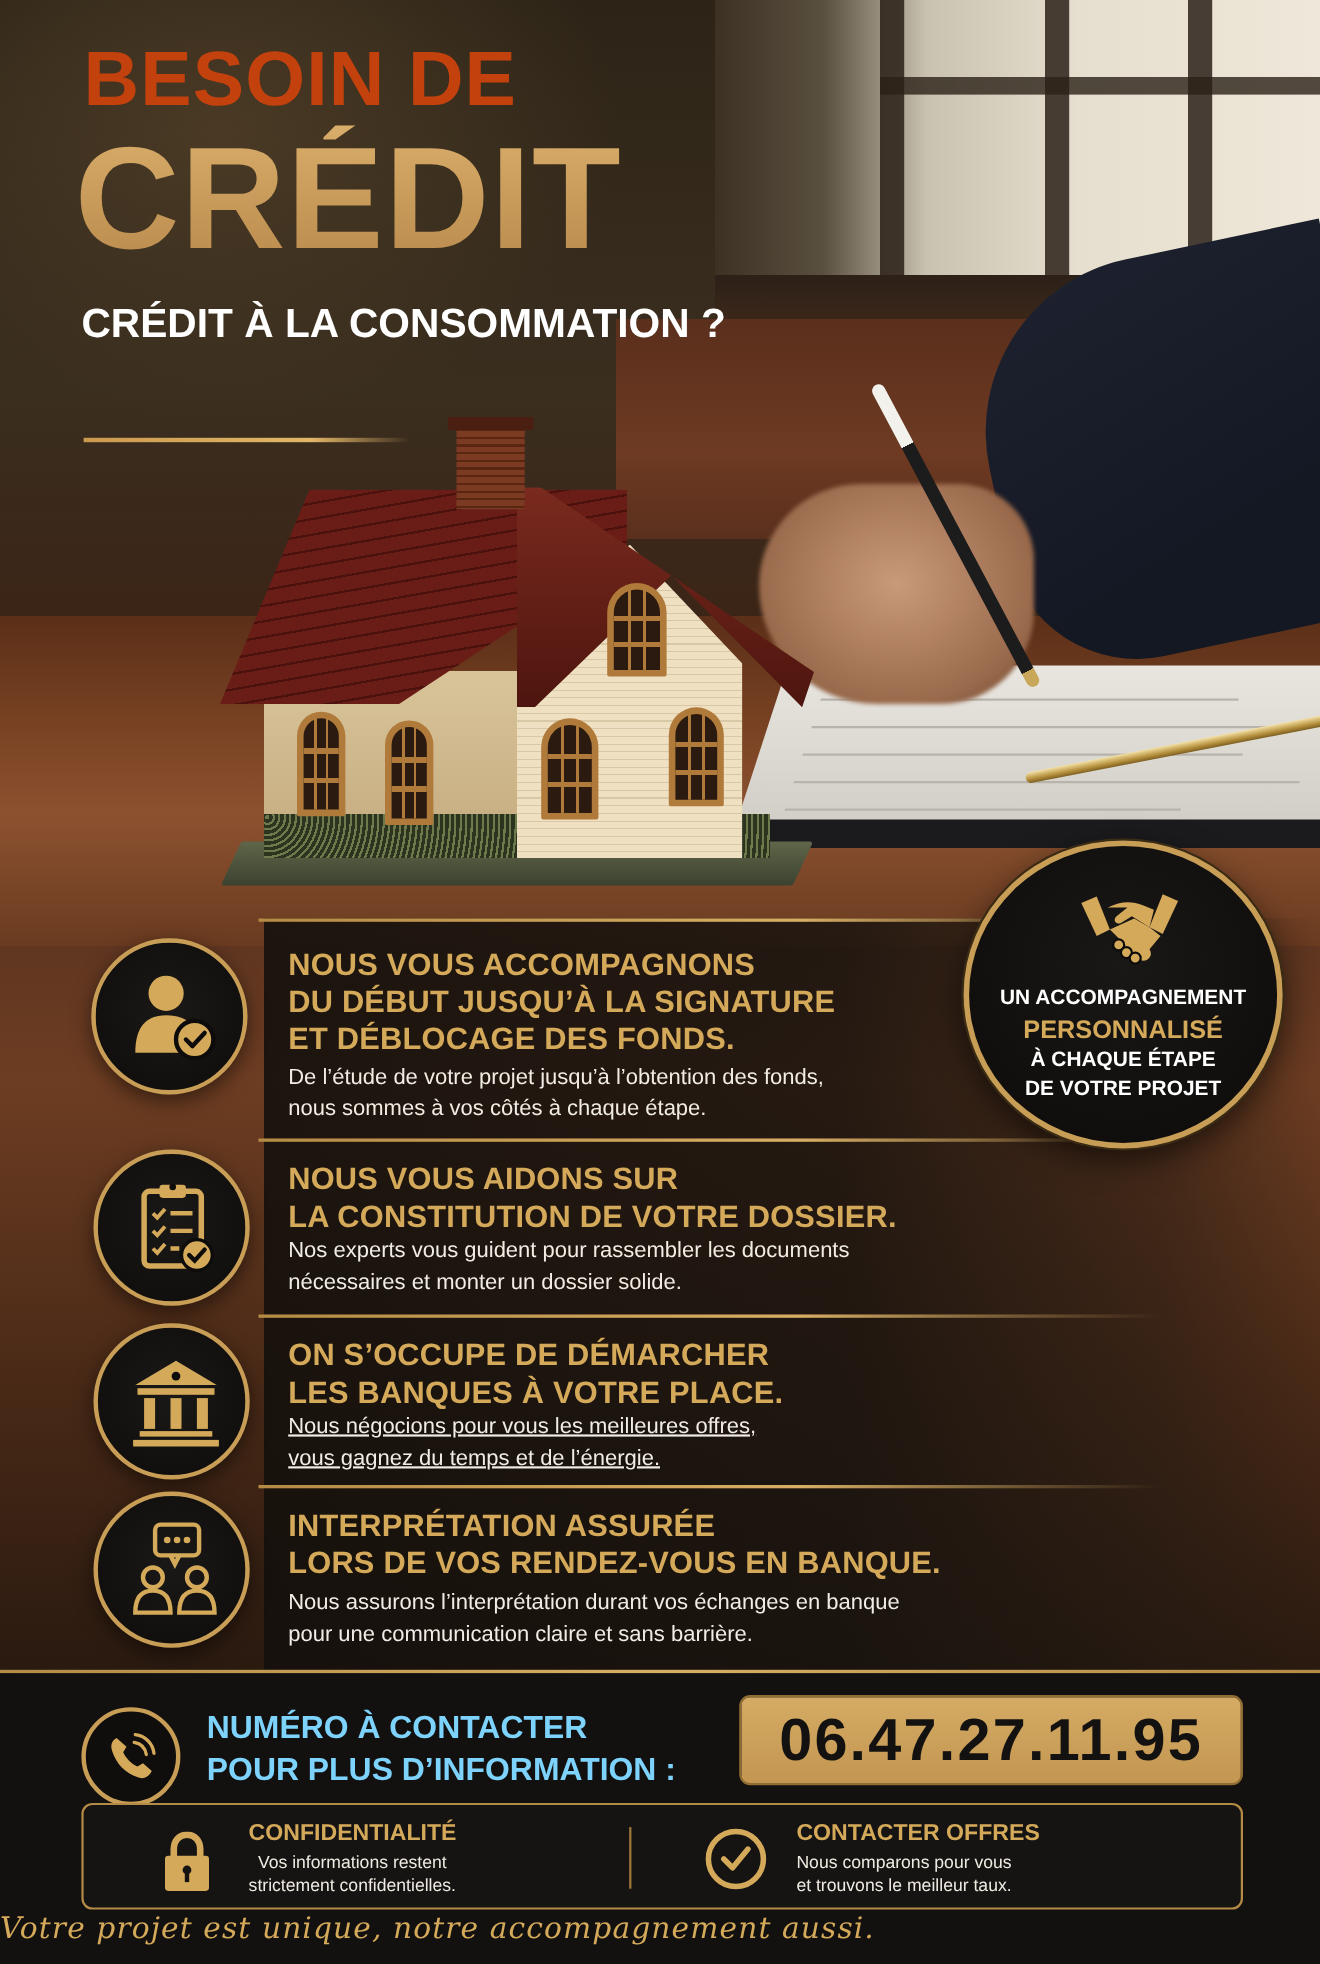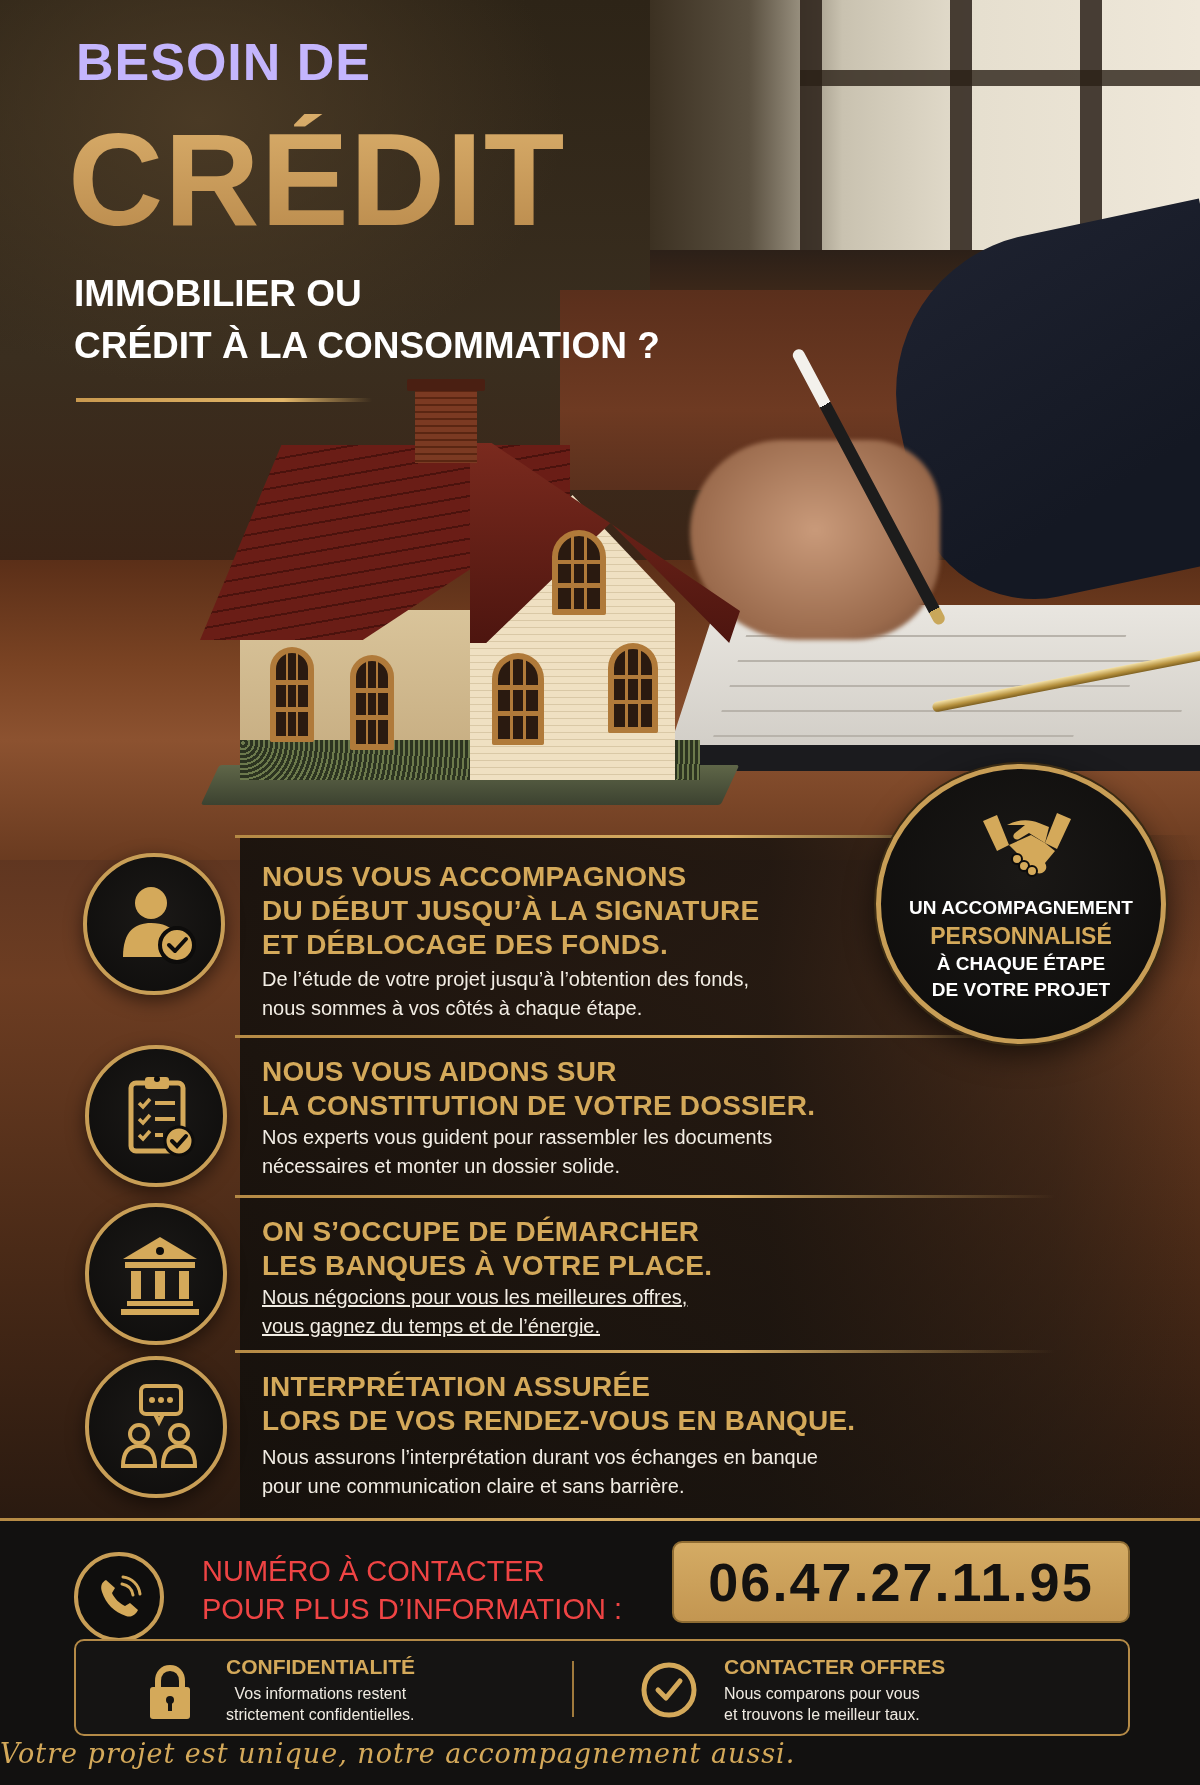--- a/index.html
+++ b/index.html
@@ -50,21 +50,21 @@
     background: linear-gradient(#7a2a1e, #4d150f);
     clip-path: polygon(0 0, 8% 0, 100% 84%, 96% 100%, 52% 40%, 6% 100%, 0 100%); }
   .house .chimney { position: absolute; left: 215px; top: 0; width: 62px; height: 78px;
     background: repeating-linear-gradient(180deg, #7b3a22 0 5px, #5a2612 5px 7px); }
   .house .chimney::before { content: ""; position: absolute; left: -8px; top: -6px; width: 78px; height: 12px; background: #4a1f12; border-radius: 2px; }
   .win { position: absolute; border: 6px solid #b07a3a; border-radius: 30px 30px 2px 2px;
     background:
       linear-gradient(90deg, transparent 30%, #b07a3a 30% 37%, transparent 37% 63%, #b07a3a 63% 70%, transparent 70%),
       linear-gradient(180deg, transparent 33%, #b07a3a 33% 39%, transparent 39% 65%, #b07a3a 65% 71%, transparent 71%),
       #2a1a10; }
-  .title-1 { position: absolute; left: 76px; top: 36px; font-size: 52px; font-weight: 700; color: #c4b5fd; letter-spacing: 1px; line-height: 1; }
+  .title-1 { position: absolute; left: 76px; top: 36px; font-size: 70px; font-weight: 700; color: #c2410c; letter-spacing: 1px; line-height: 1; }
   .title-2 { position: absolute; left: 68px; top: 114px; font-size: 132px; font-weight: 700; color: #c9985a; line-height: 1; letter-spacing: 1px;
     background: linear-gradient(180deg, #d9ad6a, #b98a4c); -webkit-background-clip: text; background-clip: text; -webkit-text-fill-color: transparent; }
   .subtitle { position: absolute; left: 74px; top: 268px; font-size: 37px; font-weight: 700; color: #ffffff; line-height: 52px; }
   .title-rule { position: absolute; left: 76px; top: 398px; width: 296px; height: 4px; background: linear-gradient(90deg, #c9994f, #e2b669 70%, rgba(226,182,105,0)); }
 
   .badge { position: absolute; left: 876px; top: 764px; width: 290px; height: 280px; border-radius: 50%;
     background: radial-gradient(circle at 50% 40%, #1a1816, #0c0b0a); border: 5px solid #c89e56;
     box-shadow: 0 0 0 2px #3a2b14, 0 10px 30px rgba(0,0,0,.6); text-align: center; }
   .badge .handshake { position: absolute; left: 98px; top: 38px; width: 96px; height: 76px; }
   .badge .l1 { position: absolute; left: 0; right: 0; top: 128px; font-size: 19px; font-weight: 700; color: #fff; }
@@ -81,21 +81,21 @@
   .feature .icon-circle { position: absolute; width: 142px; height: 142px; border-radius: 50%;
     background: radial-gradient(circle at 50% 45%, #1b1917, #0d0c0b); border: 4px solid #c89e56; box-shadow: 0 6px 18px rgba(0,0,0,.5); }
   .feature .icon-circle svg { position: absolute; left: 26px; top: 22px; width: 90px; height: 90px; }
   .feature .heading { position: absolute; left: 262px; font-size: 28px; font-weight: 700; color: #d4a95a; line-height: 34px; letter-spacing: .2px; }
   .feature .desc { position: absolute; left: 262px; font-size: 20px; color: #f2ede4; line-height: 29px; }
 
   .contact { position: absolute; left: 0; top: 1518px; width: 1200px; height: 267px; background: #121110; }
   .contact .topline { position: absolute; left: 0; top: 0; width: 1200px; height: 3px; background: linear-gradient(90deg, #b58a45, #d8ae64, #b58a45); }
   .phone-circle { position: absolute; left: 74px; top: 34px; width: 90px; height: 90px; border-radius: 50%; border: 4px solid #c89e56; background: #0f0e0d; }
   .phone-circle svg { position: absolute; left: 18px; top: 18px; width: 46px; height: 46px; }
-  .contact-label { position: absolute; left: 202px; top: 34px; font-size: 29px; font-weight: 400; color: #ef4444; line-height: 38px; }
+  .contact-label { position: absolute; left: 188px; top: 34px; font-size: 29px; font-weight: 700; color: #7dd3fc; line-height: 38px; }
   .phone-box { position: absolute; left: 672px; top: 23px; width: 458px; height: 82px; border-radius: 10px;
     background: linear-gradient(180deg, #d4ab64, #c39651); border: 2px solid #8e6c33; display: flex; align-items: center; justify-content: center; }
   .phone-number { font-size: 54px; font-weight: 700; color: #141210; letter-spacing: 2px; }
 
   .assurance { position: absolute; left: 74px; top: 121px; width: 1056px; height: 97px; border: 2px solid #b48a47; border-radius: 10px; background: #151413; text-align: center; }
   .assurance .divider { position: absolute; left: 496px; top: 20px; width: 2px; height: 56px; background: #a07a3c; }
   .assurance .lock { position: absolute; left: 72px; top: 24px; width: 44px; height: 56px; }
   .assurance .check { position: absolute; left: 564px; top: 20px; width: 58px; height: 58px; }
   .assurance .t { position: absolute; font-size: 21px; font-weight: 700; color: #d4a95a; }
   .assurance .d { position: absolute; font-size: 16px; color: #f0ebe2; line-height: 21px; }
@@ -141,21 +141,20 @@
     <div class="win" style="left:150px;top:270px;width:44px;height:95px;"></div>
     <div class="win" style="left:352px;top:145px;width:54px;height:85px;"></div>
     <div class="win" style="left:292px;top:268px;width:52px;height:92px;"></div>
     <div class="win" style="left:408px;top:258px;width:50px;height:90px;"></div>
   </div>
 </div>
 
 <div class="title-1">BESOIN DE</div>
 <div class="title-2">CRÉDIT</div>
 <div class="subtitle">
-  <div>IMMOBILIER OU</div>
   <div>CRÉDIT À LA CONSOMMATION ?</div>
 </div>
 <div class="title-rule"></div>
 
 <div class="features">
 
   <div class="feature" style="top:0;height:200px;">
     <div class="band"></div>
     <div class="topline"></div>
     <div class="icon-circle" style="left:83px;top:18px;">

